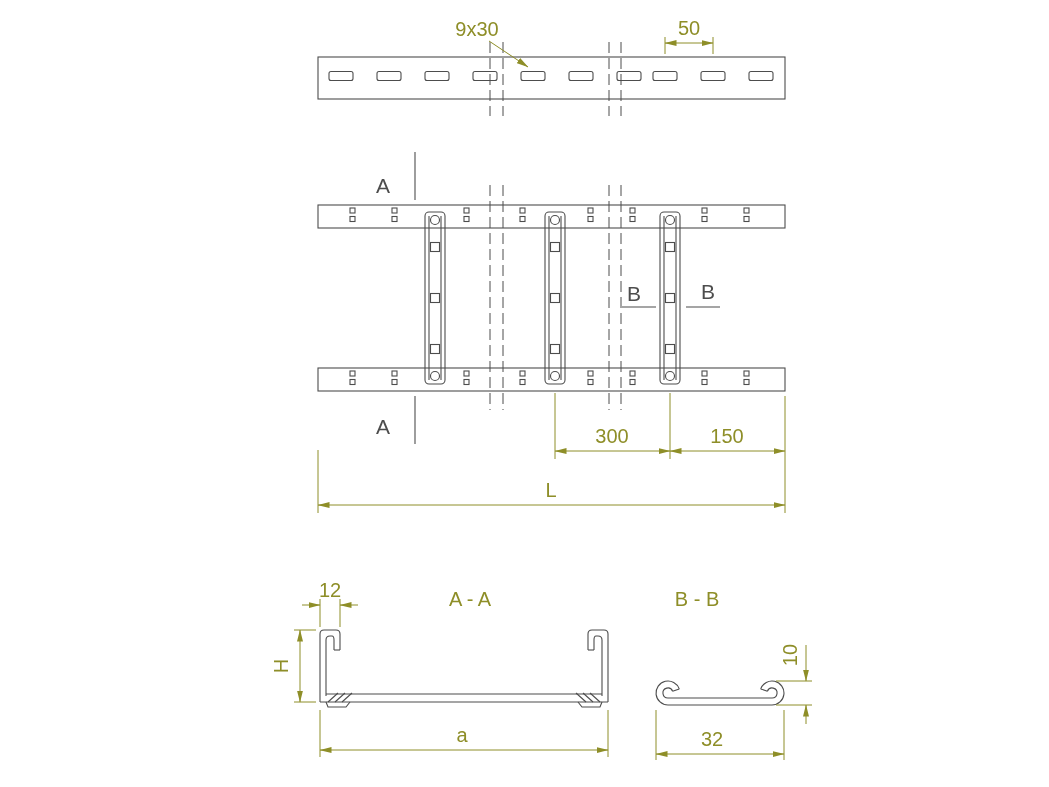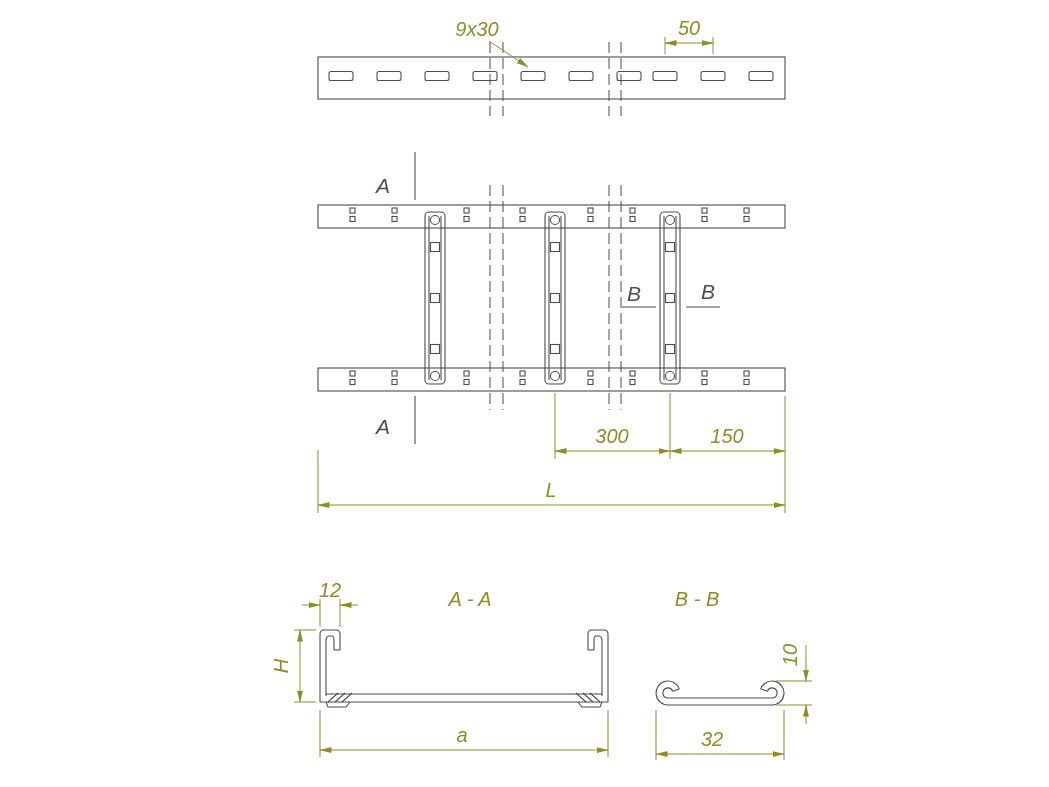--- a/index.html
+++ b/index.html
@@ -1,17 +1,17 @@
 <!DOCTYPE html>
 <html style="--line: #4d4d4d; --dim: #8e8e28; --bg: #ffffff;"><head>
 <meta charset="utf-8">
 <style>
   :root{ --line:#4d4d4d; --dim:#8e8e28; --bg:#ffffff; }
   html,body{margin:0;padding:0;background:var(--bg);}
-  .canvas{position:relative;width:1049px;height:787px;background:var(--bg);overflow:hidden;font-style:italic;}
+  .canvas{position:relative;width:1049px;height:787px;background:var(--bg);overflow:hidden;}
   svg{position:absolute;left:0;top:0;}
   .ln{stroke:var(--line);stroke-width:1.1;fill:none;}
   .brk{stroke:var(--line);stroke-width:1;fill:none;stroke-dasharray:11 5;}
   .dim{stroke:var(--dim);stroke-width:1;fill:none;}
   .dimtext{fill:var(--dim);font-family:"Liberation Sans",sans-serif;font-size:20px;}
   .marktext{fill:var(--line);font-family:"Liberation Sans",sans-serif;font-size:21px;}
 </style>
 </head>
 <body>
 

